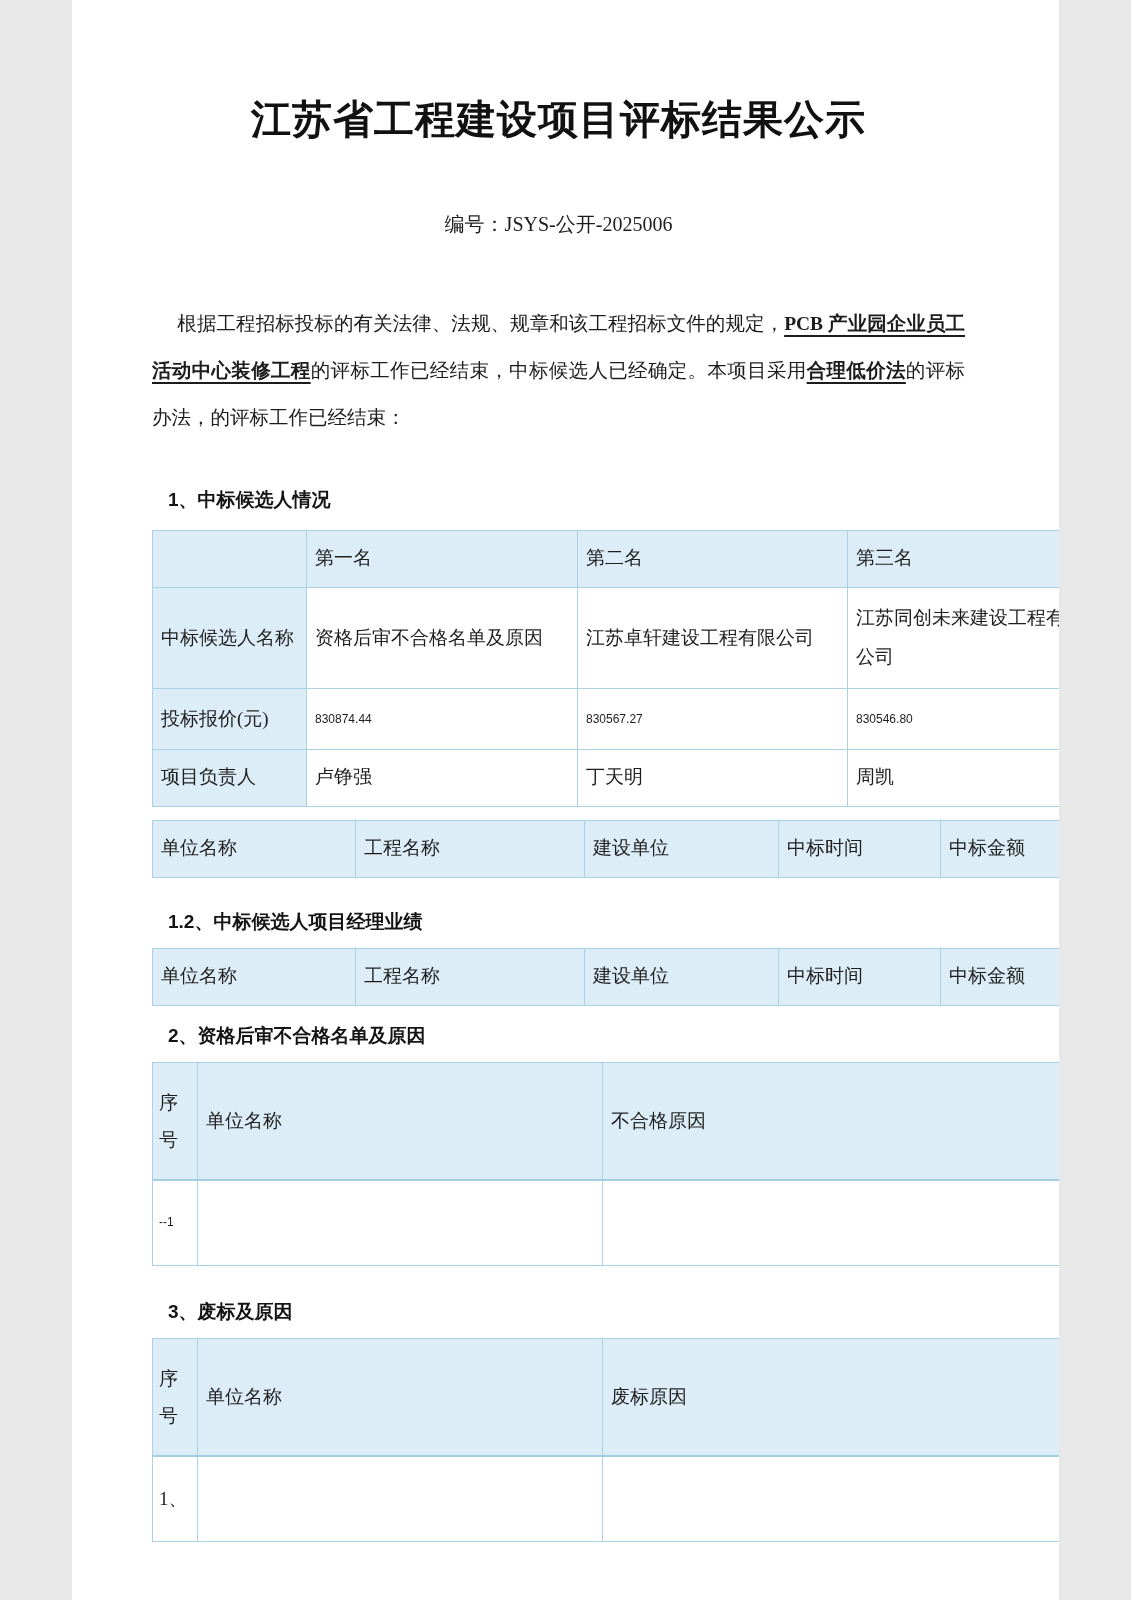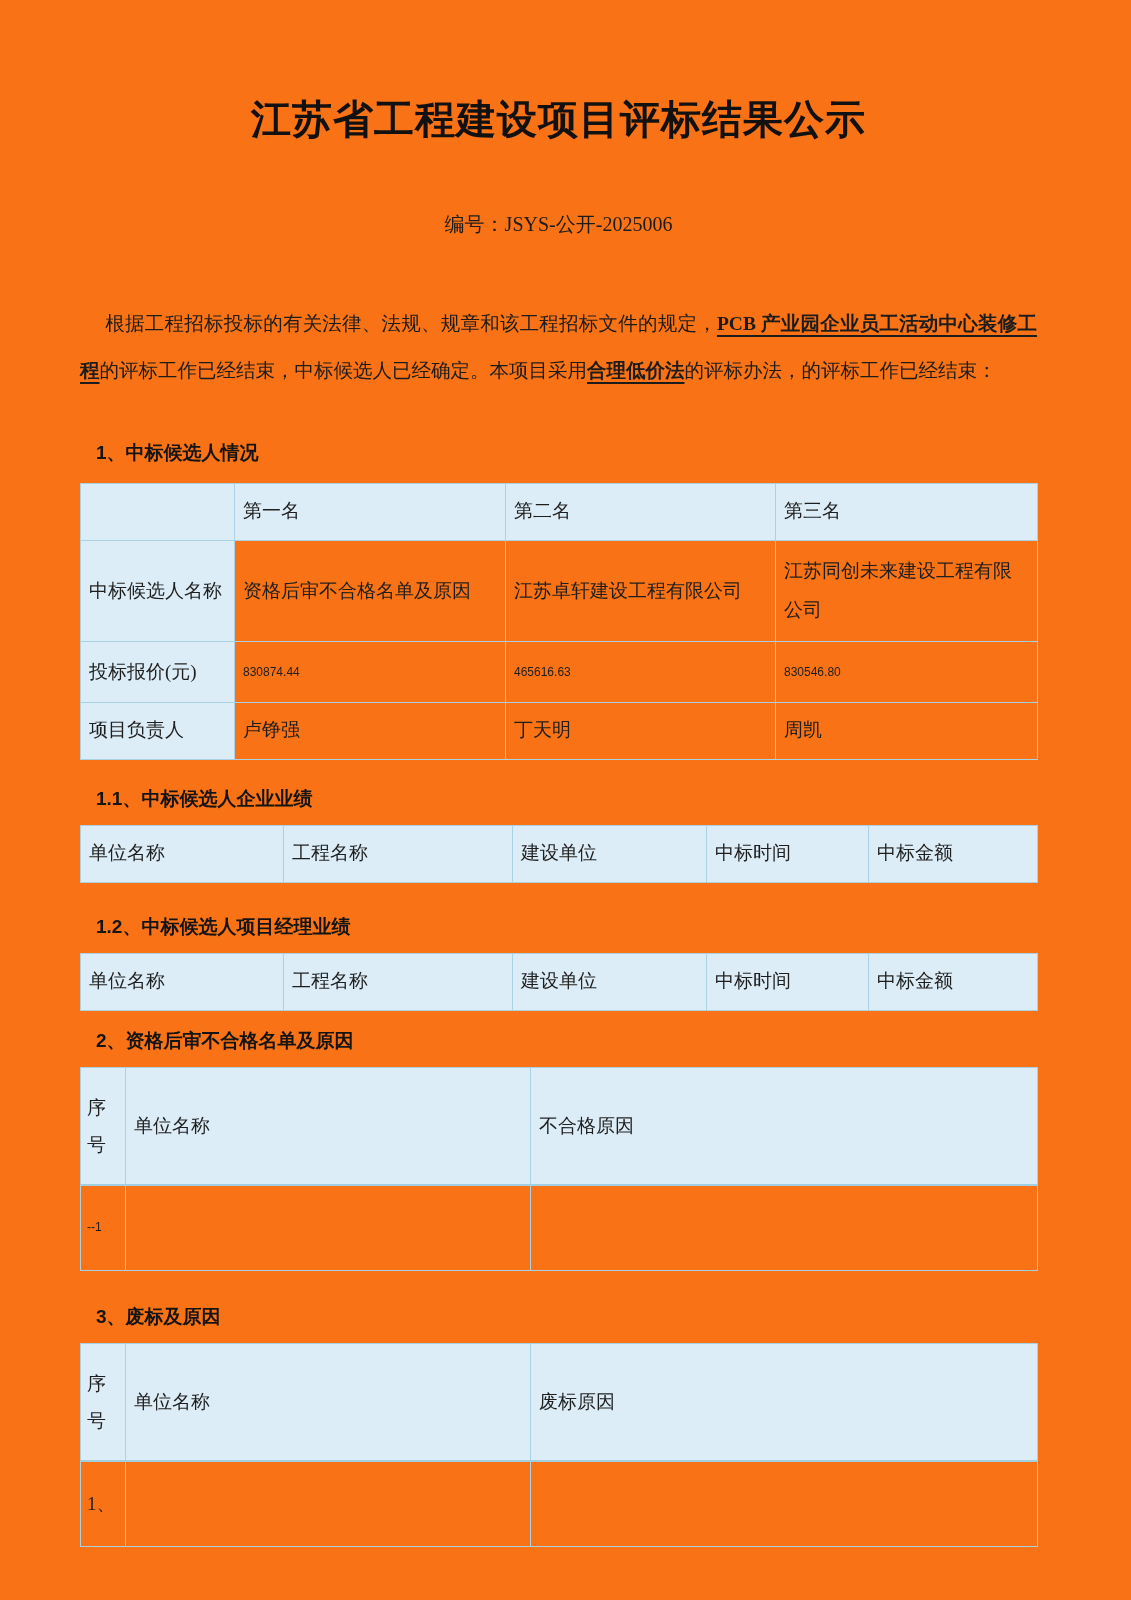--- a/index.html
+++ b/index.html
@@ -1,20 +1,20 @@
 <!DOCTYPE html>
 <html><head>
 <meta charset="utf-8">
 <style>
   html, body { margin: 0; padding: 0; background: #e8e8e8; }
   .page {
-    width: 1131px;
+    width: 987px;
     height: 1600px;
     margin: 0 auto;
-    background: #f97316;
+    background: #ffffff;
     position: relative;
     font-family: "Liberation Serif", "DejaVu Serif", serif;
     color: #212121;
     overflow: hidden;
   }
   .content { padding: 0 94px 0 80px; }
 
   .doc-title {
     margin: 0;
     padding-top: 92px;
@@ -119,33 +119,32 @@
         </tr>
         <tr>
           <td class="bg h92">中标候选人名称</td>
           <td class="h92 wrap2">资格后审不合格名单及原因</td>
           <td class="h92 wrap2">江苏卓轩建设工程有限公司</td>
           <td class="h92 wrap2">江苏同创未来建设工程有限公司</td>
         </tr>
         <tr>
           <td class="bg h52">投标报价(元)</td>
           <td class="h52 num">830874.44</td>
-          <td class="h52 num">465616.63</td>
+          <td class="h52 num">830567.27</td>
           <td class="h52 num">830546.80</td>
         </tr>
         <tr>
           <td class="bg h48">项目负责人</td>
           <td class="h48">卢铮强</td>
           <td class="h48">丁天明</td>
           <td class="h48">周凯</td>
         </tr>
       </tbody>
     </table>
 
-    <h2 class="sec-heading mt-h11">1.1、中标候选人企业业绩</h2>
 
     <table class="mt-ts">
       <colgroup>
         <col style="width:203px">
           <col style="width:229px">
           <col style="width:194px">
           <col style="width:162px">
           <col style="width:169px">
       </colgroup>
       <tbody>

